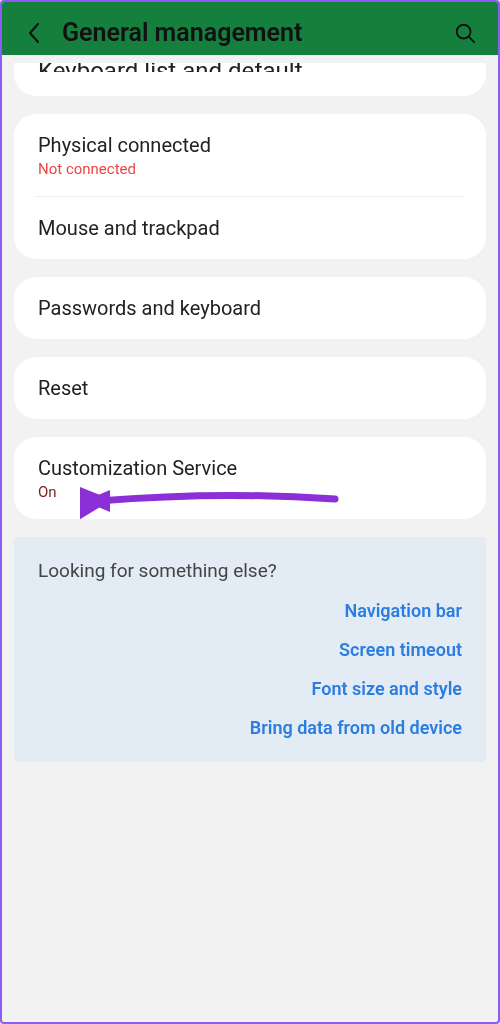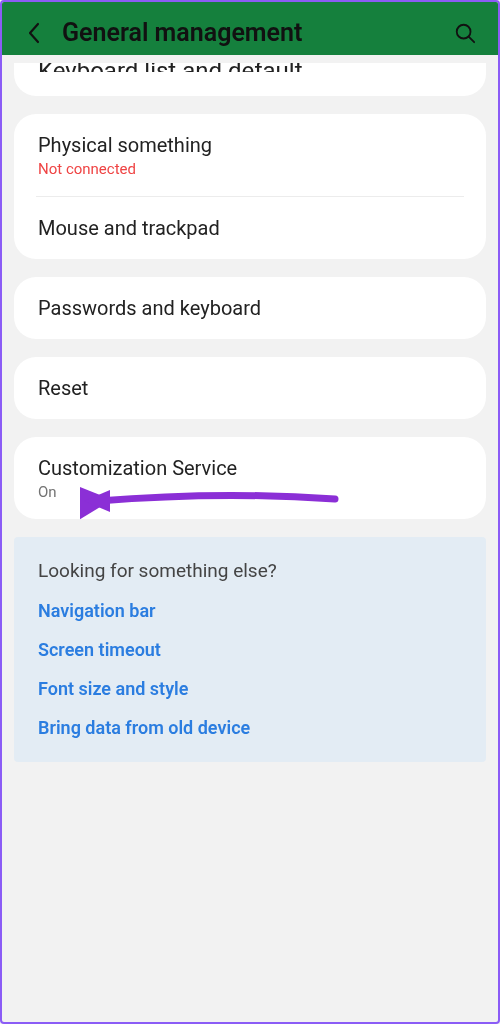--- a/index.html
+++ b/index.html
@@ -73,21 +73,21 @@
     .item-title {
       font-size: 20px;
       color: #222;
       line-height: 1.3;
     }
     .item-subtitle {
       font-size: 15px;
       color: #ef4444;
       margin-top: 2px;
     }
-    .item-subtitle.on { color: #737373; }
+    .item-subtitle.on { color: #7f1d1d; }
     .divider {
       height: 1px;
       background: #ececec;
       margin: 0 22px;
     }
     .suggest-card {
       background: #e3ecf4;
       border-radius: 4px;
       margin-top: 18px;
       padding: 22px 24px 24px 24px;
@@ -97,20 +97,21 @@
       color: #444;
       margin-bottom: 18px;
     }
     .suggest-link {
       display: block;
       font-size: 18px;
       color: #2b7de0;
       font-weight: 600;
       margin-bottom: 18px;
       cursor: pointer;
+      text-align: right;
     }
     .suggest-link:last-child { margin-bottom: 0; }
     .annotation-arrow {
       position: absolute;
       pointer-events: none;
       z-index: 10;
     }
   </style>
 </head>
 <body>
@@ -131,21 +132,21 @@
 </div>
 
 <div class="content">
 
   <div class="card-partial-top">
     <div class="cutoff-text">Keyboard list and default</div>
   </div>
 
   <div class="card">
     <div class="item">
-      <div class="item-title">Physical something</div>
+      <div class="item-title">Physical connected</div>
       <div class="item-subtitle">Not connected</div>
     </div>
     <div class="divider"></div>
     <div class="item">
       <div class="item-title">Mouse and trackpad</div>
     </div>
   </div>
 
   <div class="card">
     <div class="item">

